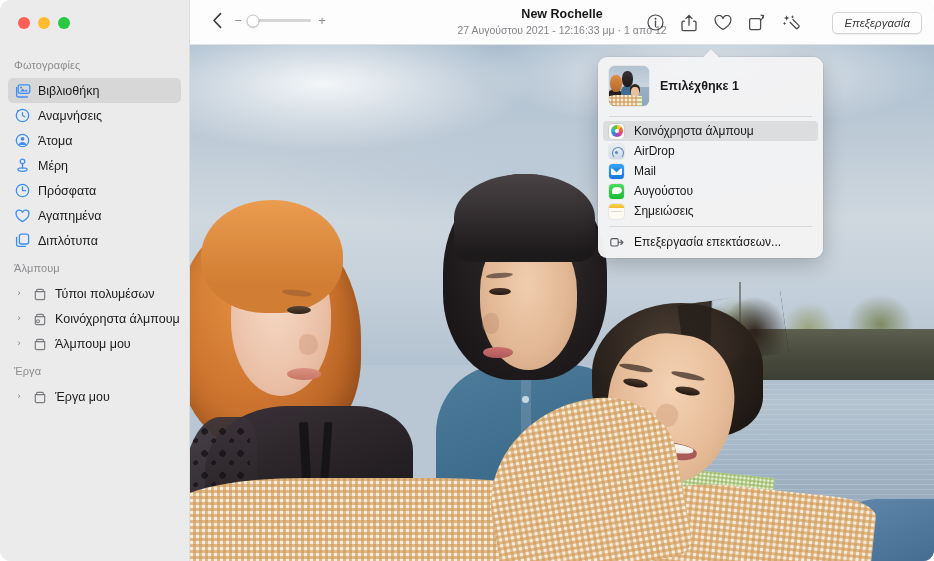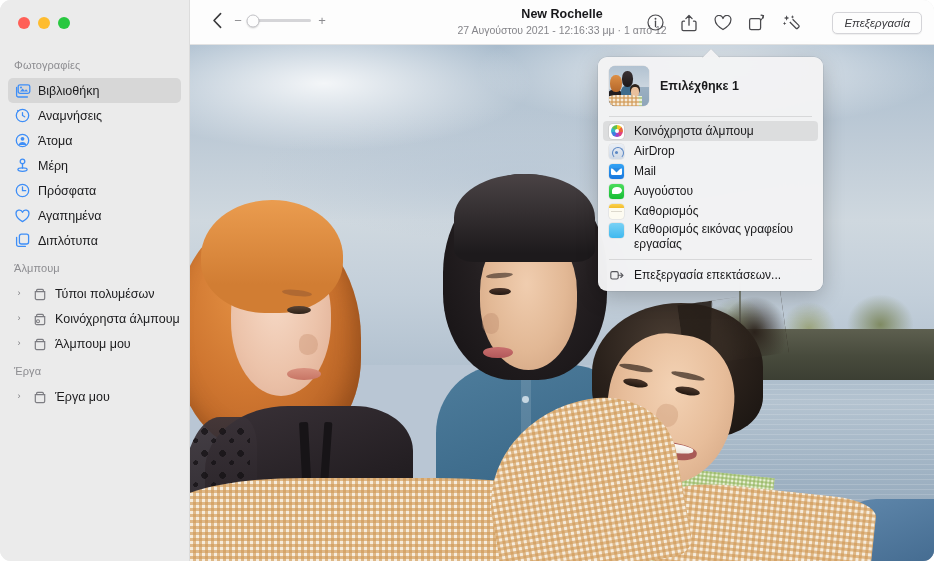--- a/index.html
+++ b/index.html
@@ -937,28 +937,24 @@
       <span class="pop-txt">Mail</span>
     </div>
 
     <div class="pop-item">
       <span class="pop-ico ic-messages"></span>
       <span class="pop-txt">Αυγούστου</span>
     </div>
 
     <div class="pop-item">
       <span class="pop-ico ic-notes"></span>
-      <span class="pop-txt">Καθορισμός</span>
-    </div>
-
-
-    <div class="pop-item tall">
-      <span class="pop-ico ic-desktop"></span>
-      <span class="pop-txt">Καθορισμός εικόνας γραφείου εργασίας</span>
-    </div>
+      <span class="pop-txt">Σημειώσεις</span>
+    </div>
+
+
 
     <div class="pop-sep2"></div>
 
     <div class="pop-item">
       <span class="ic-ext">
         <svg width="14" height="11" viewBox="0 0 14 11">
             <rect x="0.8" y="1.6" width="7.4" height="7.4" rx="1.6" fill="none" stroke="#55555a" stroke-width="1.1"></rect>
             <path d="M8.4 5.3h4.6M10.8 3.2l2.2 2.1-2.2 2.2" fill="none" stroke="#55555a" stroke-width="1.1" stroke-linecap="round" stroke-linejoin="round"></path>
           </svg>
       </span>

